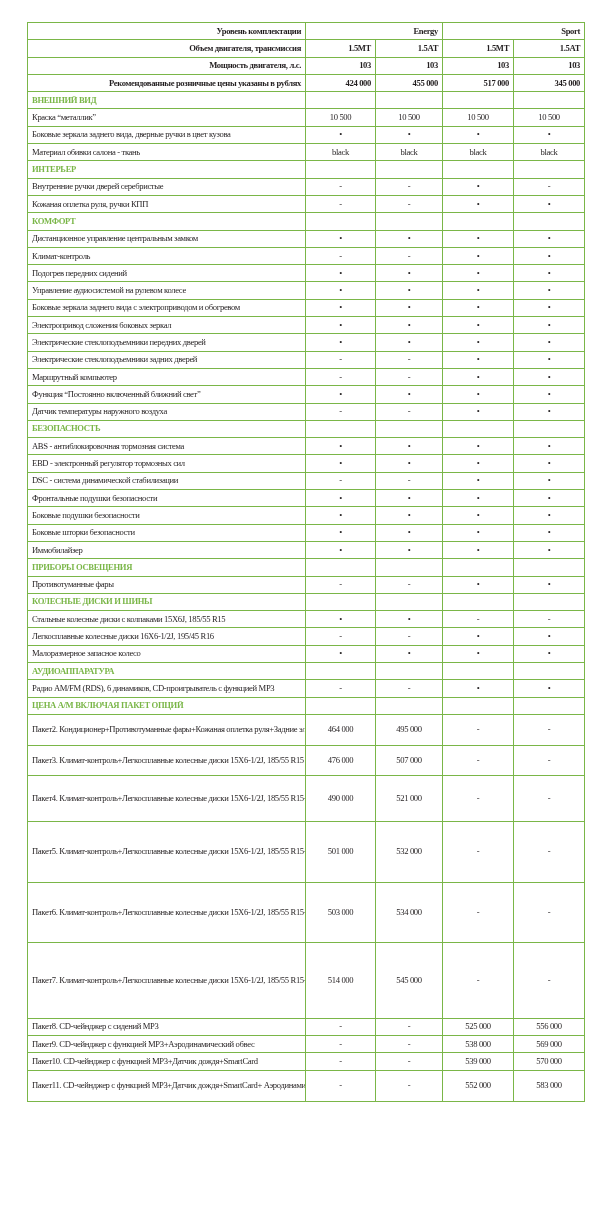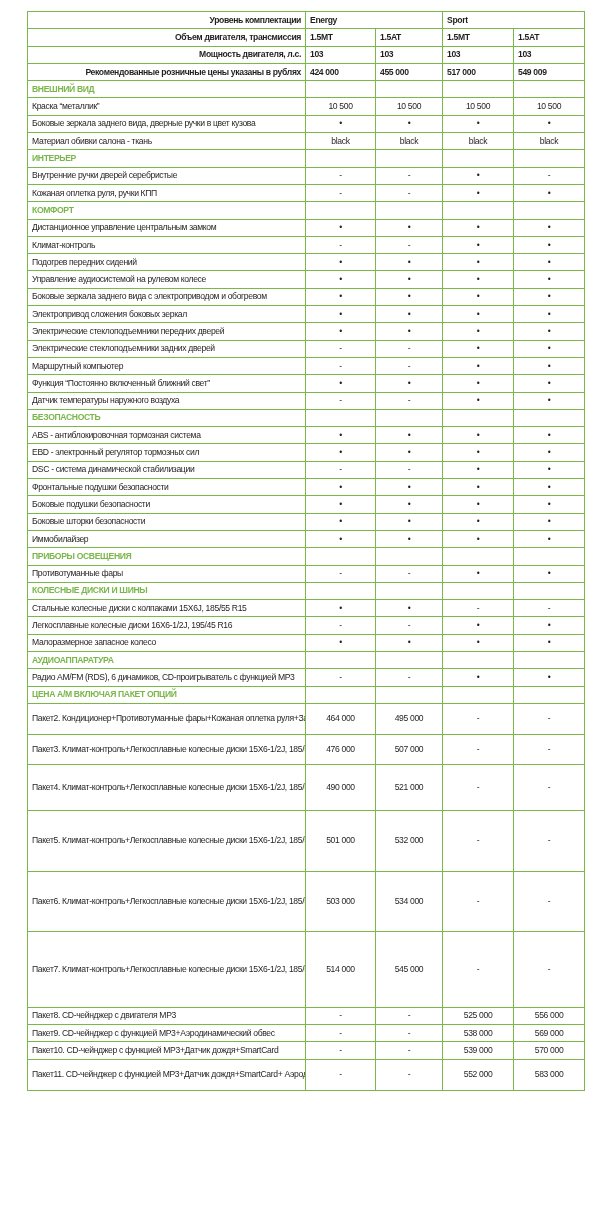--- a/index.html
+++ b/index.html
@@ -1,26 +1,26 @@
 <!DOCTYPE html>
 <html><head>
 <meta charset="utf-8">
 <style>
   html, body { margin: 0; padding: 0; background: #ffffff; }
   body { width: 600px; height: 1226px; position: relative; overflow: hidden;
          font-family: "Liberation Sans", sans-serif; color: #231f20; }
-  table.spec { position: absolute; left: 27px; top: 11px; width: 557px;
-               border-collapse: collapse; table-layout: fixed; }
+  table.spec { position: absolute; left: 27px; top: 22px; width: 557px;
+               border-collapse: collapse; table-layout: fixed; font-family: Liberation Serif, serif; }
   table.spec td { border: 1.5px solid #7ab648; padding: 0 4px; font-size: 8.6px;
                   letter-spacing: -0.35px; line-height: 15px; height: 16.3px;
                   vertical-align: middle; overflow: hidden; white-space: nowrap; }
   col.c-label { width: 278px; }
   col.c-a { width: 70px; } col.c-b { width: 67px; } col.c-c { width: 71px; } col.c-d { width: 71px; }
   td.hdr-label { text-align: right; font-weight: bold; }
-  td.hdr-val { text-align: left; font-weight: bold; }
+  td.hdr-val { text-align: right; font-weight: bold; }
   td.val { text-align: center; }
   td.section { color: #7ab648; font-weight: bold; font-size: 9.2px; letter-spacing: -0.2px; }
   td.wrap { white-space: normal; line-height: 14.6px; padding-top: 1px; padding-bottom: 1px; }
 </style>
 </head>
 <body>
 
 <table class="spec">
   <colgroup>
     <col class="c-label">
@@ -47,21 +47,21 @@
       <td class="hdr-val">103</td>
       <td class="hdr-val">103</td>
       <td class="hdr-val">103</td>
       <td class="hdr-val">103</td>
     </tr>
     <tr>
       <td class="hdr-label">Рекомендованные розничные цены указаны в рублях</td>
       <td class="hdr-val">424 000</td>
       <td class="hdr-val">455 000</td>
       <td class="hdr-val">517 000</td>
-      <td class="hdr-val">549 009</td>
+      <td class="hdr-val">345 000</td>
     </tr>
   <tr>
         <td class="section">ВНЕШНИЙ ВИД</td>
         <td></td>
         <td></td>
         <td></td>
         <td></td>
       </tr>
       <tr>
         <td>Краска “металлик”</td>
@@ -344,21 +344,21 @@
         <td class="val">-</td>
       </tr>
       <tr>
         <td class="wrap" style="height: 74.5px;">Пакет7. Климат-контроль+Легкосплавные колесные диски 15Х6-1/2J, 185/55 R15+Противотуманные фары+Кожаная оплетка руля+Электрические стеклоподъемники задних дверей+ CD-чейнджер+ 2 дополнительных динамика+ Аэродинамический обвес</td>
         <td class="val">514 000</td>
         <td class="val">545 000</td>
         <td class="val">-</td>
         <td class="val">-</td>
       </tr>
       <tr>
-        <td>Пакет8. CD-чейнджер с двигателя MP3</td>
+        <td>Пакет8. CD-чейнджер с сидений MP3</td>
         <td class="val">-</td>
         <td class="val">-</td>
         <td class="val">525 000</td>
         <td class="val">556 000</td>
       </tr>
       <tr>
         <td>Пакет9. CD-чейнджер с функцией MP3+Аэродинамический обвес</td>
         <td class="val">-</td>
         <td class="val">-</td>
         <td class="val">538 000</td>

